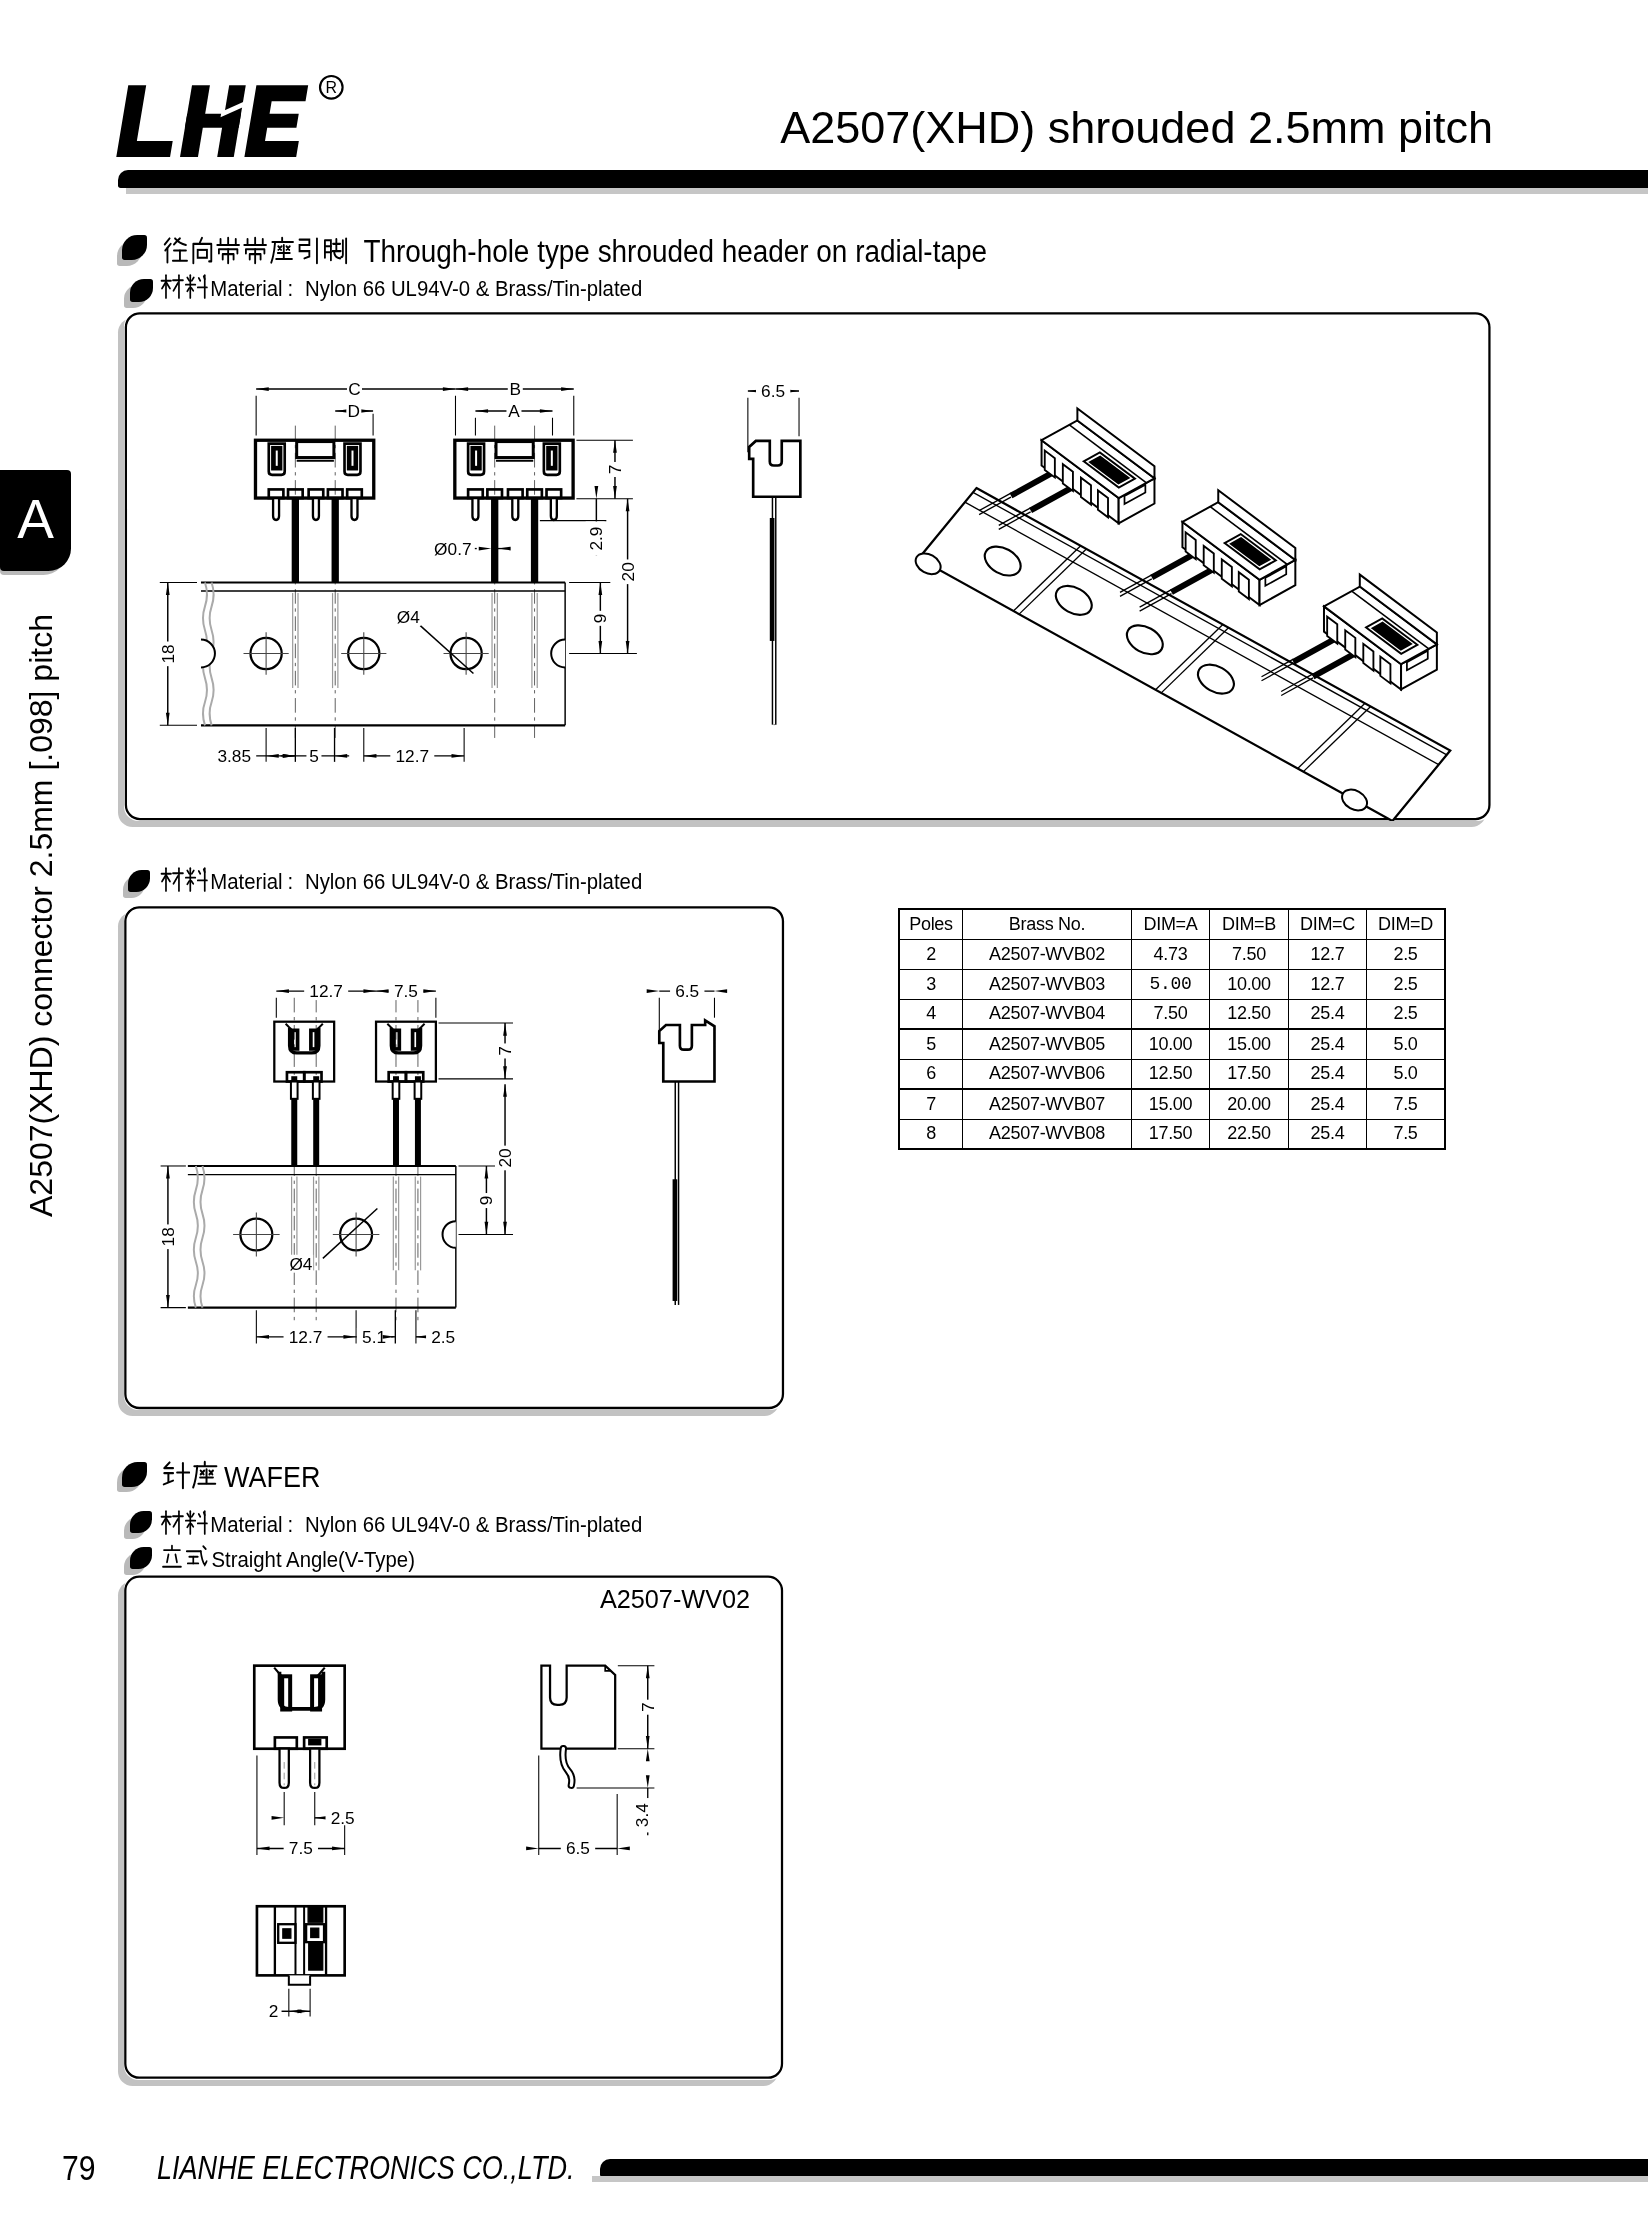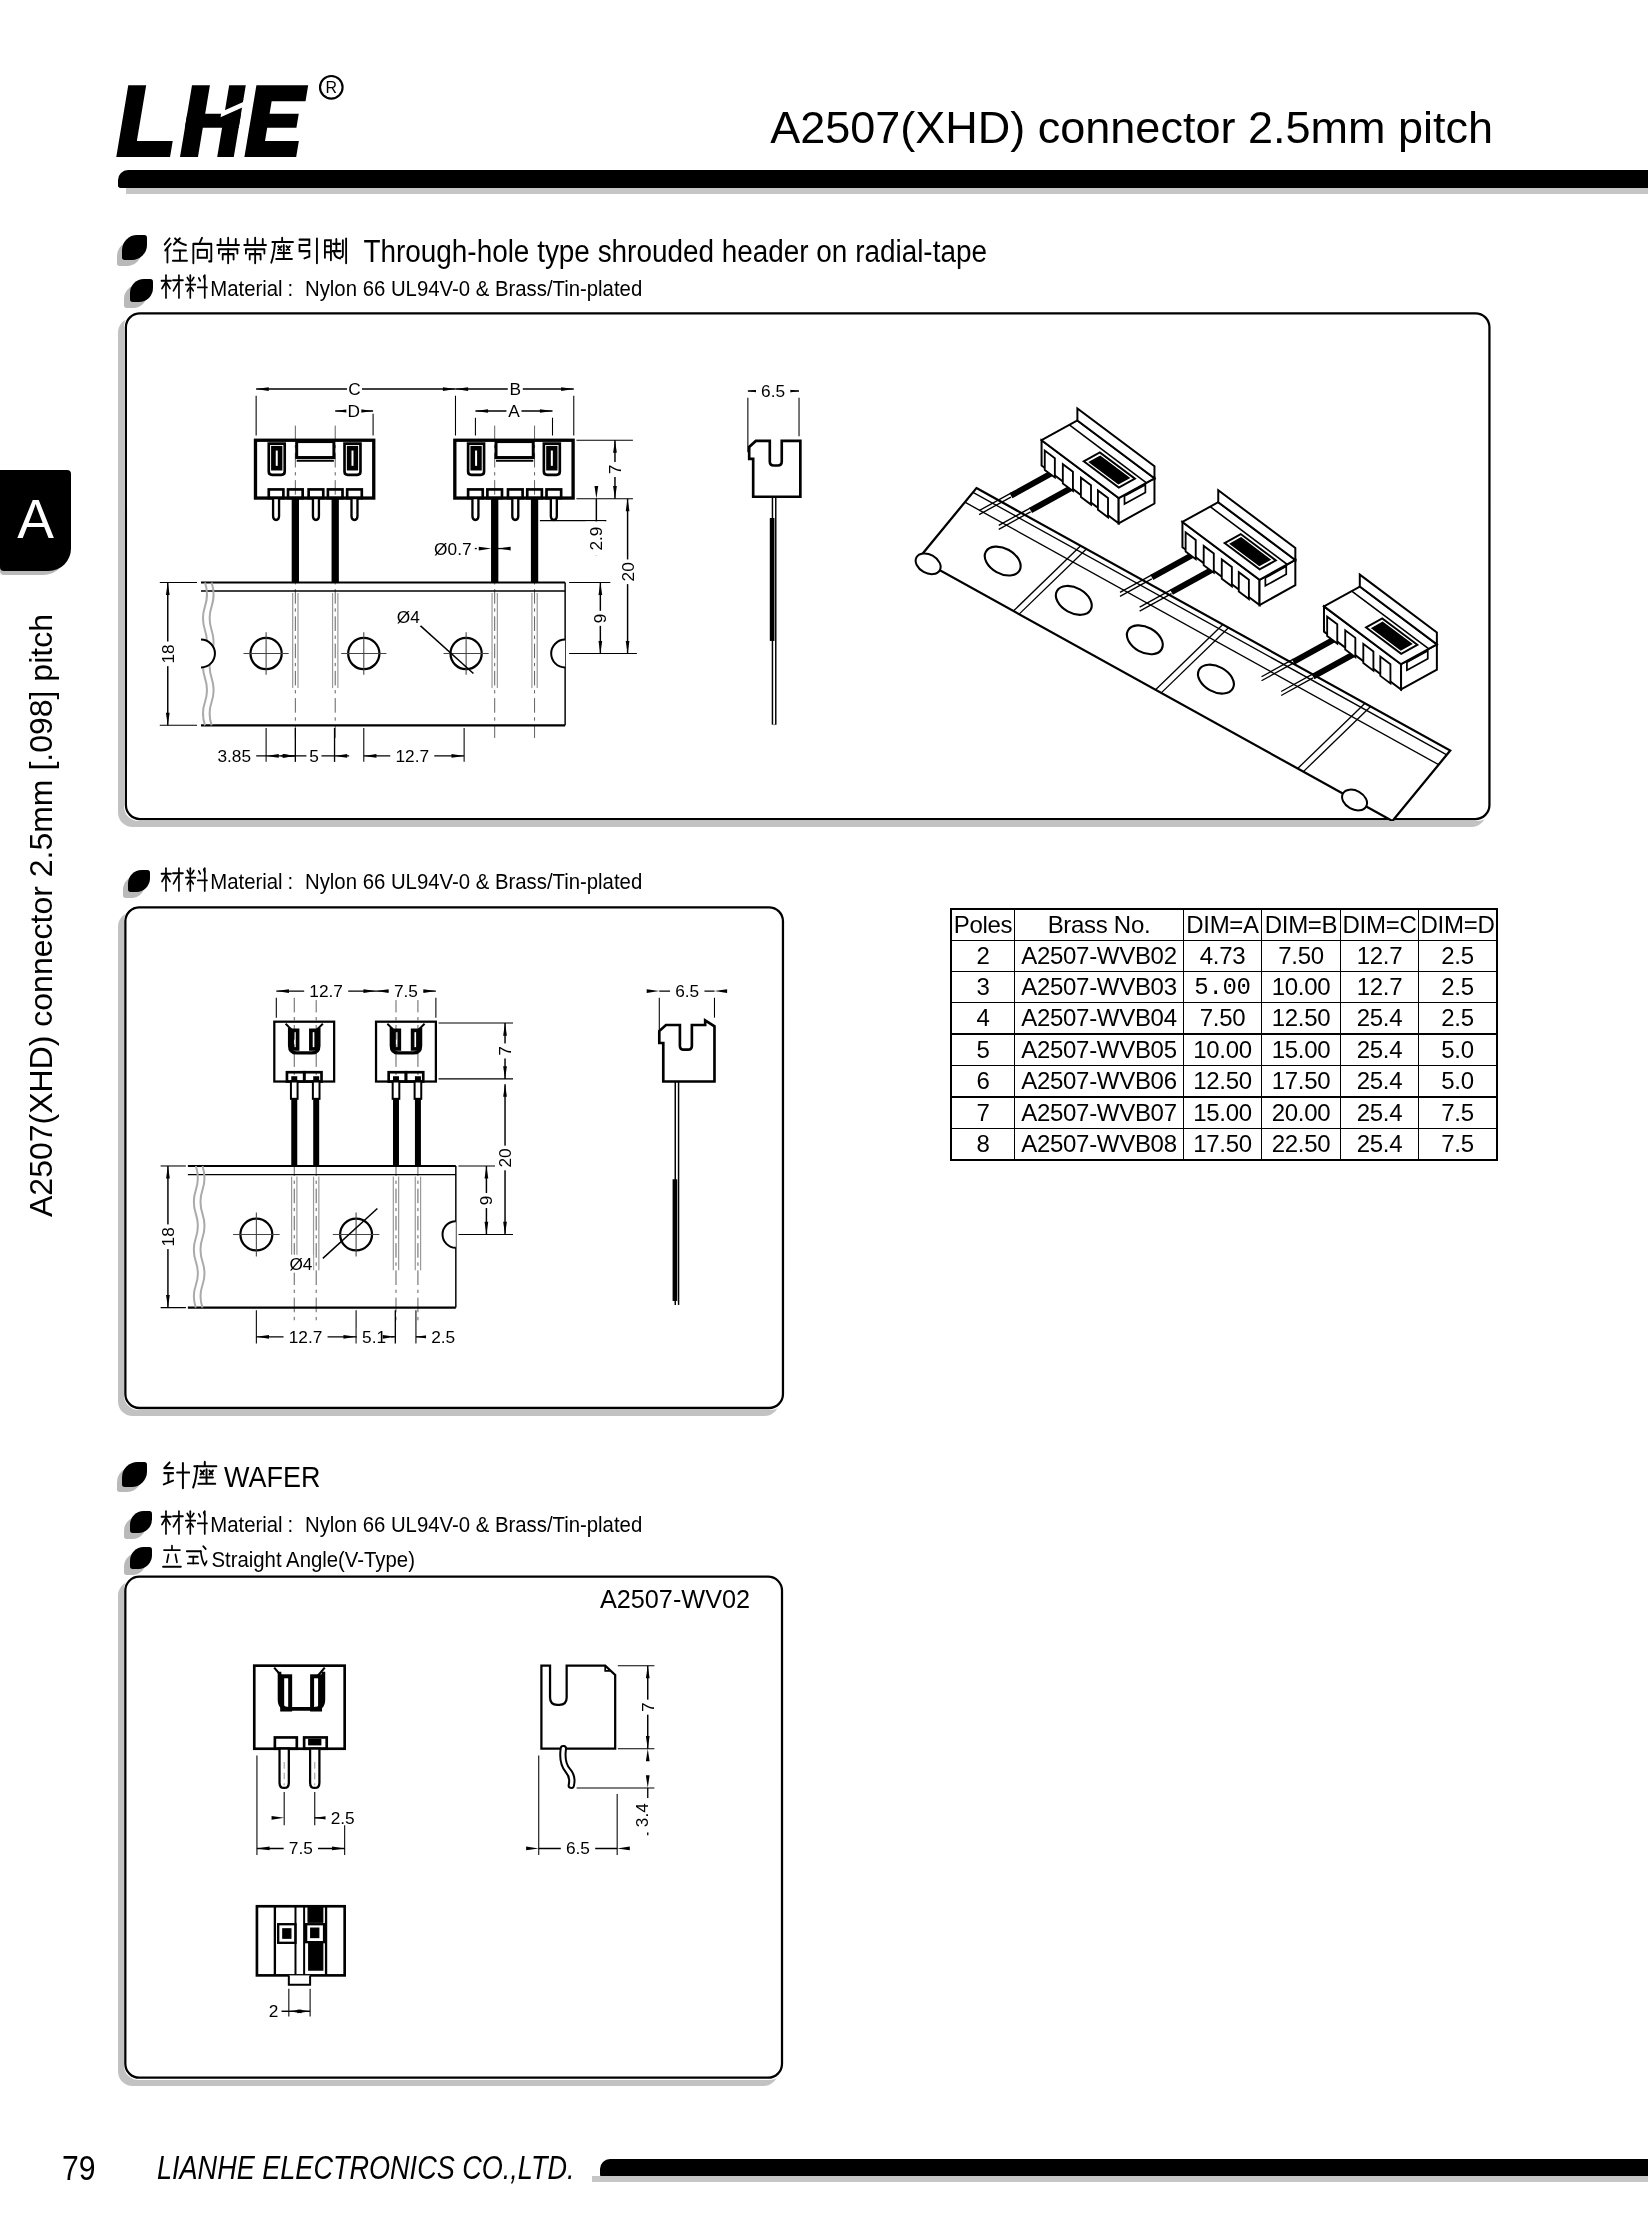--- a/index.html
+++ b/index.html
@@ -12,21 +12,21 @@
       <rect x="152" y="0" width="25" height="108" fill="#000"></rect>
       <rect x="96" y="43" width="81" height="21" fill="#000"></rect>
       <polygon points="147,40 182,23 182,31 147,48" fill="#fff"></polygon>
       <path d="M193,0 L271,0 L271,24 L220,24 L220,43 L264,43 L264,64 L220,64 L220,84 L271,84 L271,108 L193,108 Z" fill="#000"></path>
     </g>
   </svg>
 <svg class="abs" style="left:318px;top:74px" width="26.6" height="26.6" viewBox="0 0 40 40">
     <circle cx="20" cy="20" r="17" fill="none" stroke="#000" stroke-width="3.2"></circle>
     <text x="20" y="21" font-size="24" text-anchor="middle" dominant-baseline="central" font-family="Liberation Sans,sans-serif">R</text>
   </svg>
-<div class="abs" style="left:735px;top:102px;width:758px;text-align:right;font-size:45px;letter-spacing:0px;white-space:nowrap">A2507(XHD) connector 2.5mm pitch</div>
+<div class="abs" style="left:735px;top:102px;width:758px;text-align:right;font-size:45px;letter-spacing:0px;white-space:nowrap">A2507(XHD) shrouded 2.5mm pitch</div>
 <div class="abs" style="left:118px;top:170px;width:1531px;height:18px;background:#000;border-radius:10px 0 0 2.7px"></div>
 <div class="abs" style="left:126px;top:188px;width:1523px;height:6px;background:#c6c6c6"></div>
 <div class="abs" style="left:117px;top:241px;width:24.6px;height:24.6px;background:#b9b9b9;border-radius:62% 2.7px 62% 2.7px"></div>
 <div class="abs" style="left:122px;top:235px;width:24.6px;height:24.6px;background:#000;border-radius:62% 2.7px 62% 2.7px"></div>
 <div class="abs" style="left:162px;top:234px;font-size:31px;white-space:nowrap;transform:scaleX(0.9);transform-origin:0 0"><span style="display:inline-block;margin-right:0.7px"><svg width="29" height="29" viewBox="0 0 48 48" style="vertical-align:-3.3px">
         <path d="M14,4 L5,14" stroke="#000" stroke-width="3.4" fill="none" stroke-linecap="round"></path>
         <path d="M16,13 L6,24" stroke="#000" stroke-width="3.4" fill="none" stroke-linecap="round"></path>
         <path d="M10,20 L10,44" stroke="#000" stroke-width="3.4" fill="none" stroke-linecap="round"></path>
         <path d="M22,14 Q28,8 33,4" stroke="#000" stroke-width="3.4" fill="none" stroke-linecap="round"></path>
         <path d="M24,4 Q32,12 44,15" stroke="#000" stroke-width="3.4" fill="none" stroke-linecap="round"></path>
@@ -468,21 +468,21 @@
     <polygon points="1075.0,1490.0 1094.0,1487.2 1094.0,1492.8" fill="#000"></polygon>
     <rect x="1008.2" y="1476.5" width="51.7" height="27.0" fill="#fff"></rect>
     <text x="1034.0" y="1490.0" font-size="26" text-anchor="middle" dominant-baseline="central" font-family="Liberation Sans, sans-serif">6.5</text>
     <line x1="992.0" y1="1500.0" x2="992.0" y2="1555.0" stroke="#000" stroke-width="1.6"></line>
     <line x1="1075.0" y1="1500.0" x2="1075.0" y2="1530.0" stroke="#000" stroke-width="1.6"></line>
     <path d="M1075,1543 L1075,1626 L998,1626 L998,1568 L992,1568 L992,1550 L1002,1541 L1023,1541 L1023,1572 Q1023,1578 1029,1578 L1035,1578 Q1041,1578 1041,1572 L1041,1541 L1061,1541 L1061,1534 L1075,1543 Z" fill="#fff" stroke="#000" stroke-width="4"></path>
     <line x1="1016.0" y1="1626.0" x2="1016.0" y2="1962.0" stroke="#000" stroke-width="2.2"></line>
     <line x1="1021.0" y1="1626.0" x2="1021.0" y2="1962.0" stroke="#000" stroke-width="2.2"></line>
     <rect x="1012" y="1773" width="7" height="183" fill="#000"></rect>
   </svg>
-<table class="abs" style="left:950px;top:908px;width:548px;height:210px;border-collapse:collapse;font-size:24px;letter-spacing:-0.3px;text-align:center;border:2.7px solid #000;table-layout:fixed">
+<table class="abs" style="left:898px;top:908px;width:548px;height:210px;border-collapse:collapse;font-size:18px;letter-spacing:-0.3px;text-align:center;border:2.7px solid #000;table-layout:fixed">
     <tbody>
       <tr style="height:30px">
         <td style="border:1.7px solid #000;width:60px">Poles</td>
         <td style="border:1.7px solid #000;width:166px">Brass No.</td>
         <td style="border:1.7px solid #000;width:75px">DIM=A</td>
         <td style="border:1.7px solid #000;width:76px">DIM=B</td>
         <td style="border:1.7px solid #000;width:75px">DIM=C</td>
         <td style="border:1.7px solid #000;width:75px">DIM=D</td>
       </tr>
       <tr style="height:30px">

